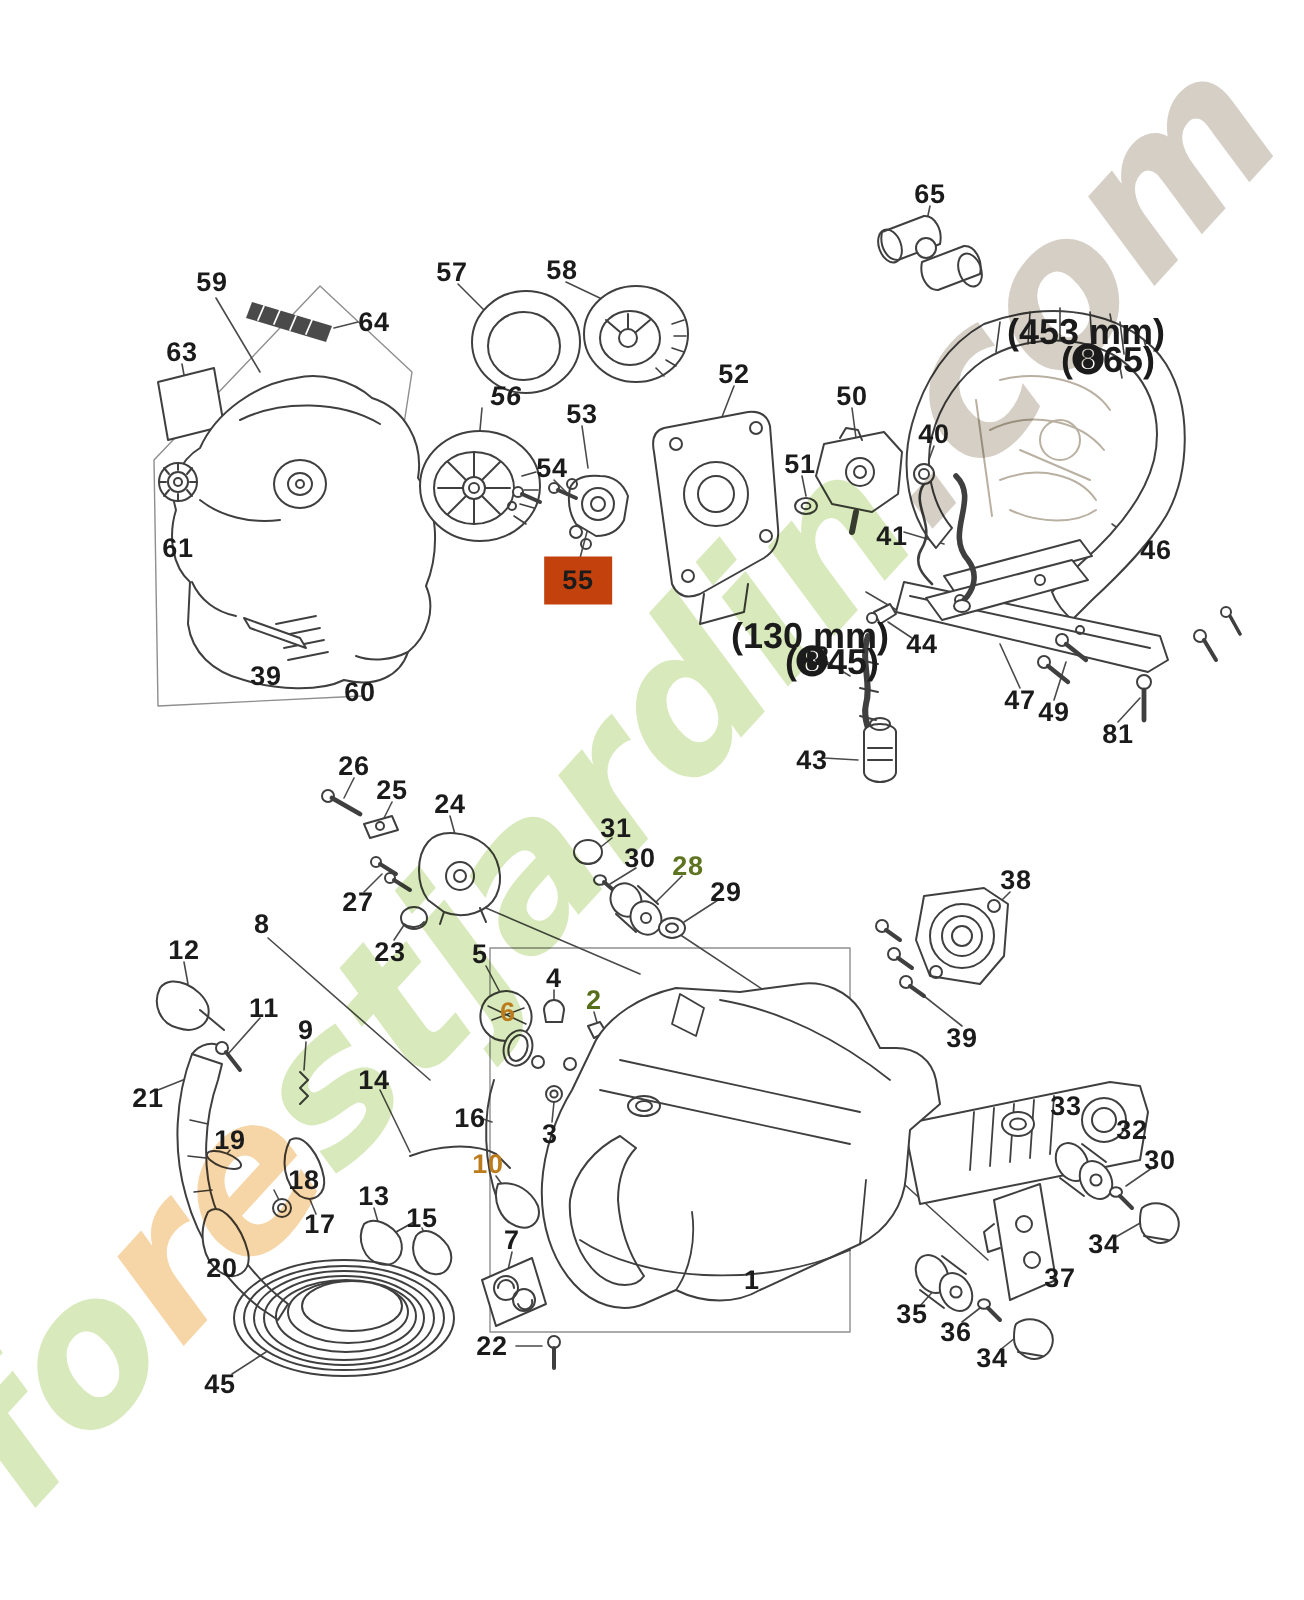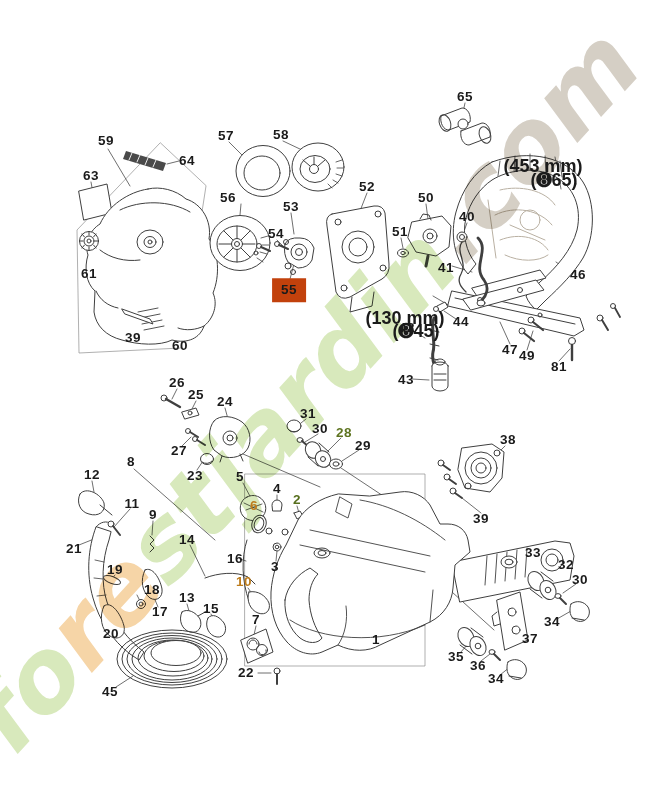--- a/index.html
+++ b/index.html
@@ -460,21 +460,21 @@
       <textPath href="#wm-path"><tspan fill="#b8d785">f</tspan><tspan fill="#b8d785">o</tspan><tspan fill="#eeb25f">r</tspan><tspan fill="#eeb25f">e</tspan><tspan fill="#b8d785">s</tspan><tspan fill="#b8d785">t</tspan><tspan fill="#b8d785">j</tspan><tspan fill="#b8d785">a</tspan><tspan fill="#b8d785">r</tspan><tspan fill="#b8d785">d</tspan><tspan fill="#b8d785">i</tspan><tspan fill="#b8d785">n</tspan><tspan fill="#b3a896">.</tspan><tspan fill="#b3a896">c</tspan><tspan fill="#b3a896">o</tspan><tspan fill="#b3a896">m</tspan></textPath>
     </text>
   </svg>
 
   <div id="labels">
       <div class="part-label" style="left: 106px; top: 141px;">59</div>
       <div class="part-label" style="left: 187px; top: 161px;">64</div>
       <div class="part-label" style="left: 91px; top: 176px;">63</div>
       <div class="part-label" style="left: 226px; top: 136px;">57</div>
       <div class="part-label" style="left: 281px; top: 135px;">58</div>
-      <div class="part-label" style="left: 228px; top: 198px;">56</div>
+      <div class="part-label" style="left: 253px; top: 198px; font-style: italic;">56</div>
       <div class="part-label" style="left: 291px; top: 207px;">53</div>
       <div class="part-label" style="left: 276px; top: 234px;">54</div>
       <div class="part-label highlight" style="left: 289px; top: 290px; background: #c2410c;">55</div>
       <div class="part-label" style="left: 367px; top: 187px;">52</div>
       <div class="part-label" style="left: 465px; top: 97px;">65</div>
       <div class="part-label" style="left: 426px; top: 198px;">50</div>
       <div class="part-label" style="left: 467px; top: 217px;">40</div>
       <div class="part-label" style="left: 400px; top: 232px;">51</div>
       <div class="part-label" style="left: 446px; top: 268px;">41</div>
       <div class="part-label" style="left: 578px; top: 275px;">46</div>

